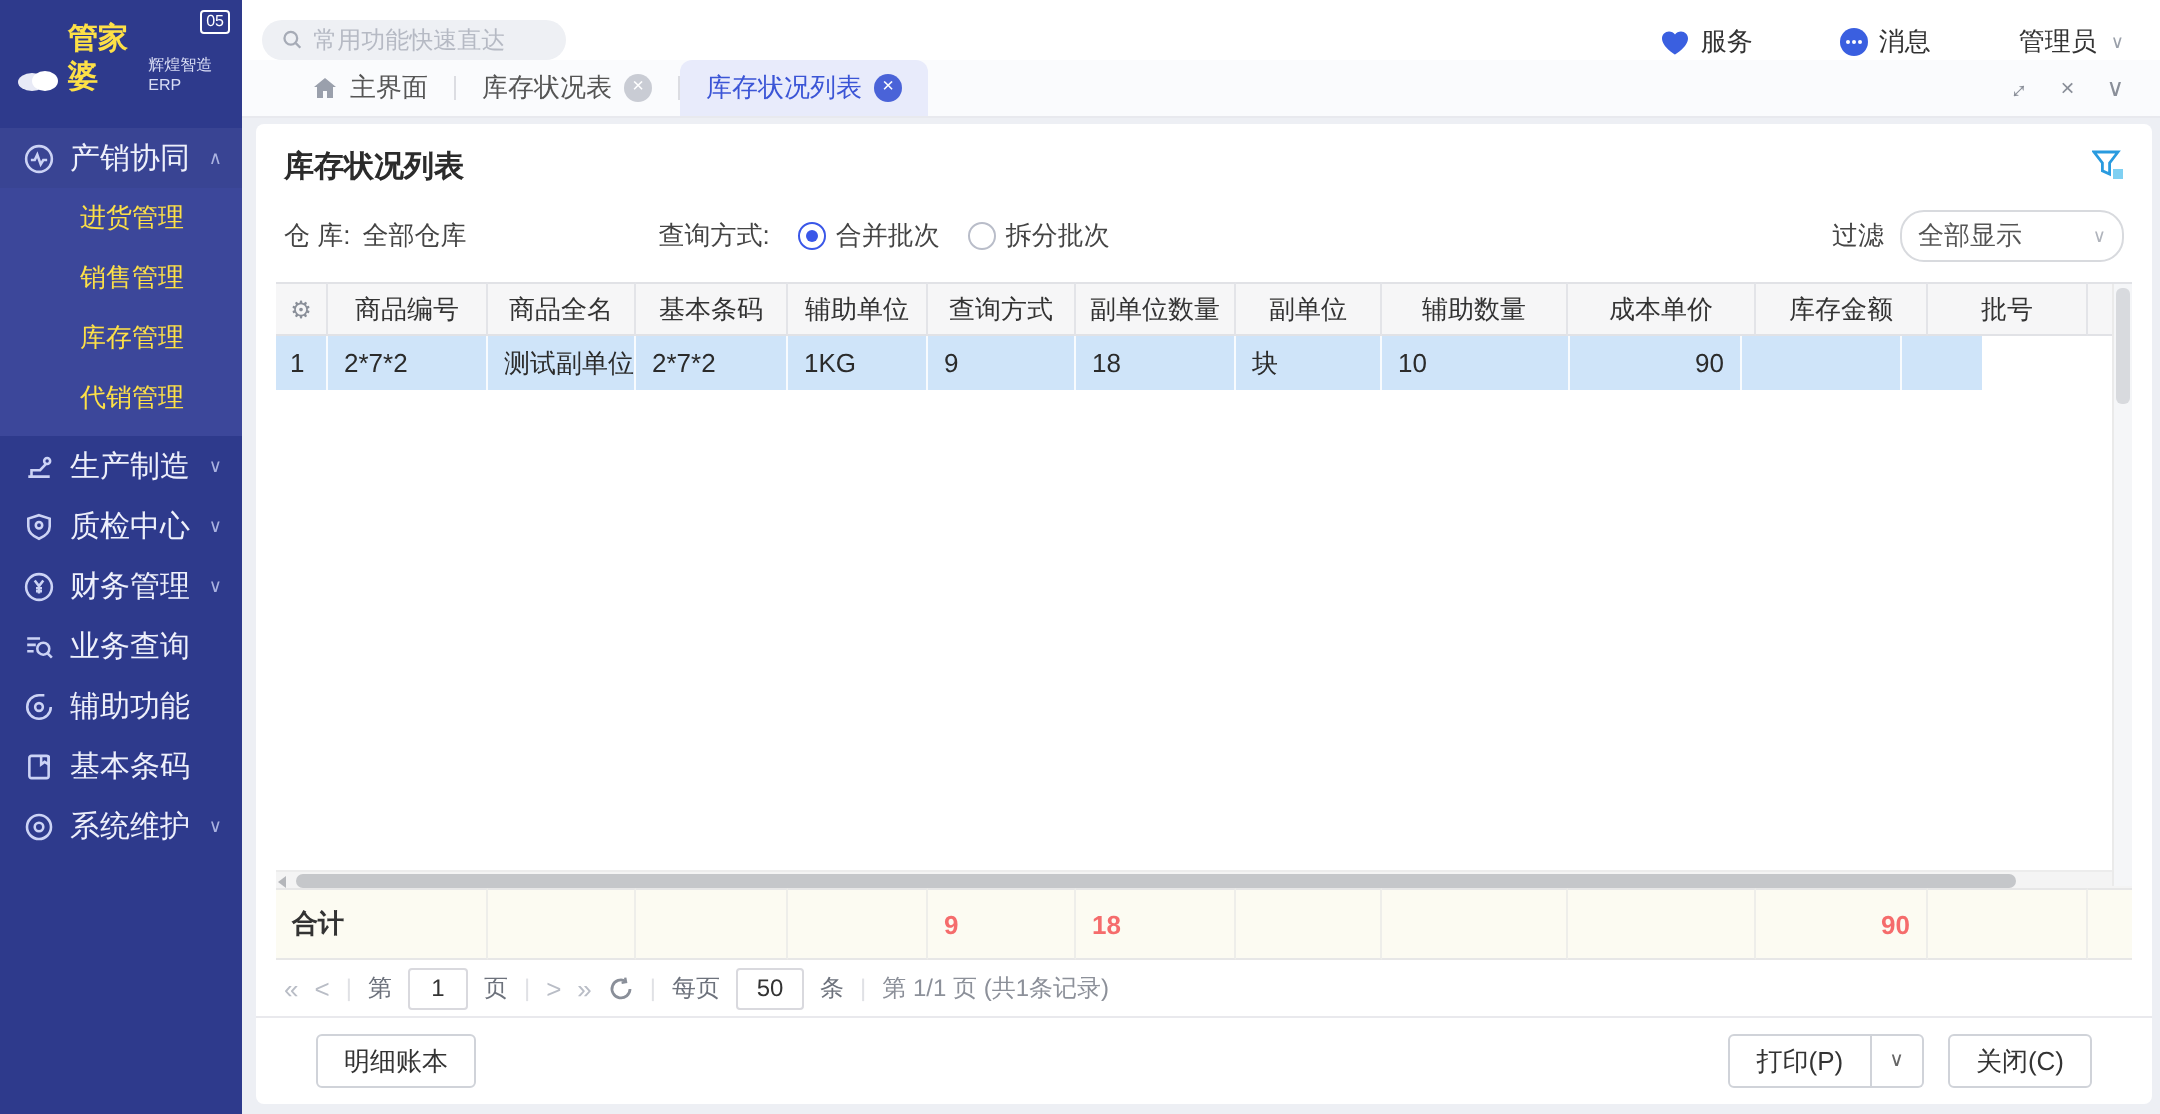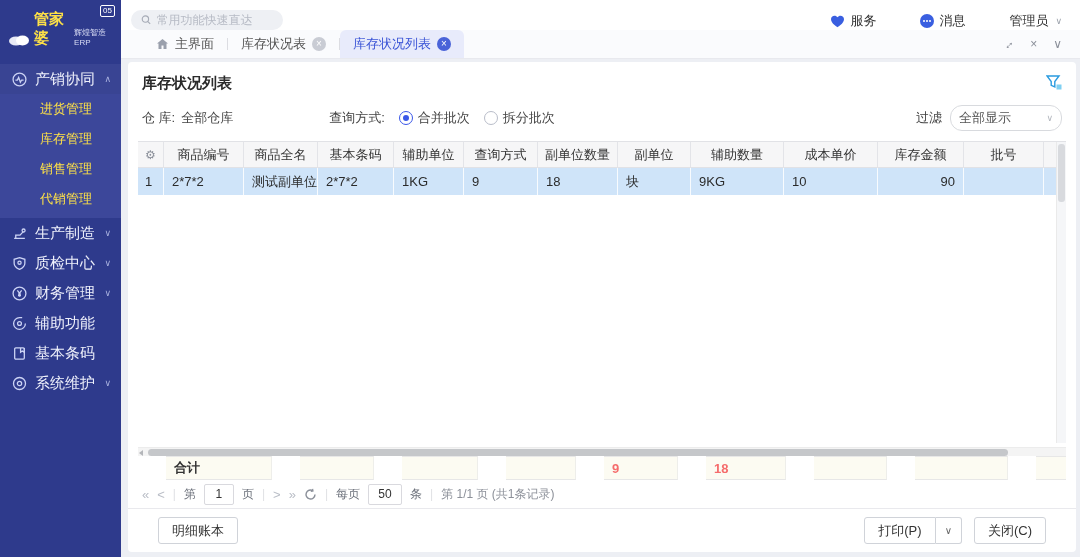--- a/index.html
+++ b/index.html
@@ -65,21 +65,21 @@
   .radio.checked::after { content:""; position:absolute; inset:3px; border-radius:50%; background:#3a57e8; }
   .filter-right { margin-left:auto; display:flex; align-items:center; gap:8px; }
   .select-box { width:112px; height:26px; border:1px solid #d8dade; border-radius:12px; display:flex; align-items:center; padding:0 8px; color:#555; cursor:pointer; background:#fff; }
   .select-box .sel-caret { margin-left:auto; font-size:9px; color:#b0b4bc; }
 
   
   .table-area { flex:1; margin:0 10px; position:relative; display:flex; flex-direction:column; min-height:0; overflow:hidden; }
   .grid-head, .grid-row, .grid-total { display:flex; flex-shrink:0; width:946px; }
   .gh { height:27px; background:#f6f6f7; border-top:1px solid #e1e2e6; border-bottom:1px solid #e1e2e6; border-right:1px solid #e3e4e8; display:flex; align-items:center; justify-content:center; color:#333; flex-shrink:0; overflow:hidden; white-space:nowrap; }
   .gc { height:27px; background:#cfe4f9; border-right:1px solid rgba(255,255,255,.85); display:flex; align-items:center; padding:0 8px; color:#2b2b2b; flex-shrink:0; overflow:hidden; white-space:nowrap; }
-  .gt { height:24px; background:#fcfbf2; border-top:1px solid #e7e7e7; border-bottom:1px solid #e7e7e7; border-right:1px solid #eeeeea; display:flex; align-items:center; padding:0 8px; flex-shrink:0; overflow:hidden; white-space:nowrap;margin-left:28px; }
+  .gt { height:36px; background:#fcfbf2; border-top:1px solid #e7e7e7; border-bottom:1px solid #e7e7e7; border-right:1px solid #eeeeea; display:flex; align-items:center; padding:0 8px; flex-shrink:0; overflow:hidden; white-space:nowrap; }
   .w-num{width:26px;} .w0{width:80px;} .w1{width:74px;} .w2{width:76px;} .w3{width:70px;}
   .w4{width:74px;} .w5{width:80px;} .w6{width:73px;} .w7{width:93px;} .w8{width:94px;}
   .w9{width:86px;} .w10{width:80px;} .w11{width:40px; border-right:none;}
   .w-total{width:106px;}
   .num-cell { justify-content:flex-start; padding-left:7px; }
   .r { justify-content:flex-end; }
   .gear-ic { font-size:12px; color:#8a8f99; cursor:pointer; }
   .grid-empty { flex:1; background:#fff; }
   .total-val { color:#f56c6c; font-weight:bold; }
   .total-label { font-weight:bold; color:#333; }
@@ -133,24 +133,24 @@
                 <polyline points="3.2,7.5 5,7.5 6.2,5 7.8,9.5 9,7.5 10.8,7.5"></polyline>
             </svg>
           </span>
           <span class="nav-label">产销协同</span>
           <span class="nav-arrow">∧</span>
         </div>
         <div class="sub-row">
             <span>进货管理</span>
           </div>
         <div class="sub-row">
+            <span>销售管理</span>
+          </div>
+        <div class="sub-row">
             <span>库存管理</span>
-          </div>
-        <div class="sub-row">
-            <span>销售管理</span>
           </div>
         <div class="sub-row">
             <span>代销管理</span>
           </div>
       </div>
 
       <div class="nav-row">
         <span class="nav-ic">
           <svg width="15" height="15" viewBox="0 0 14 14" fill="none" stroke="#ccd3f5" stroke-width="1.2">
             <path d="M2 11.5h10M3.5 11.5V8.5h4l3-3.2"></path>
@@ -176,20 +176,30 @@
         <span class="nav-ic">
           <svg width="15" height="15" viewBox="0 0 14 14" fill="none" stroke="#ccd3f5" stroke-width="1.2">
             <circle cx="7" cy="7" r="6"></circle>
               <path d="M5 4l2 2.6L9 4M7 6.6V10M5.6 7.6h2.8M5.6 9h2.8"></path>
           </svg>
         </span>
         <span class="nav-label">财务管理</span>
         <span class="nav-arrow">∨</span>
       </div>
 
+      <div class="nav-row">
+        <span class="nav-ic">
+          <svg width="15" height="15" viewBox="0 0 14 14" fill="none" stroke="#ccd3f5" stroke-width="1.2">
+            <path d="M1.5 3h6M1.5 6h4M1.5 9h3"></path>
+              <circle cx="9" cy="7.8" r="2.8"></circle>
+              <path d="M11 10l2 2"></path>
+          </svg>
+        </span>
+        <span class="nav-label">业务查询</span>
+      </div>
 
       <div class="nav-row">
         <span class="nav-ic">
           <svg width="15" height="15" viewBox="0 0 14 14" fill="none" stroke="#ccd3f5" stroke-width="1.2">
             <path d="M12.5 7A5.5 5.5 0 1 1 7 1.5h2.5"></path>
               <circle cx="7" cy="7" r="1.8"></circle>
           </svg>
         </span>
         <span class="nav-label">辅助功能</span>
       </div>
@@ -330,21 +340,20 @@
 
           <div class="grid-row">
             <div class="gc w-num num-cell">1</div>
             <div class="gc w0">2*7*2</div>
             <div class="gc w1">测试副单位</div>
             <div class="gc w2">2*7*2</div>
             <div class="gc w3">1KG</div>
             <div class="gc w4">9</div>
             <div class="gc w5">18</div>
             <div class="gc w6">块</div>
-            <div class="gc w7">9KG</div>
             <div class="gc w8">10</div>
             <div class="gc w9 r">90</div>
             <div class="gc w10"></div>
             <div class="gc w11"></div>
           </div>
 
           <div class="grid-empty"></div>
 
           <div class="hscroll">
             <span class="harrow"></span>

